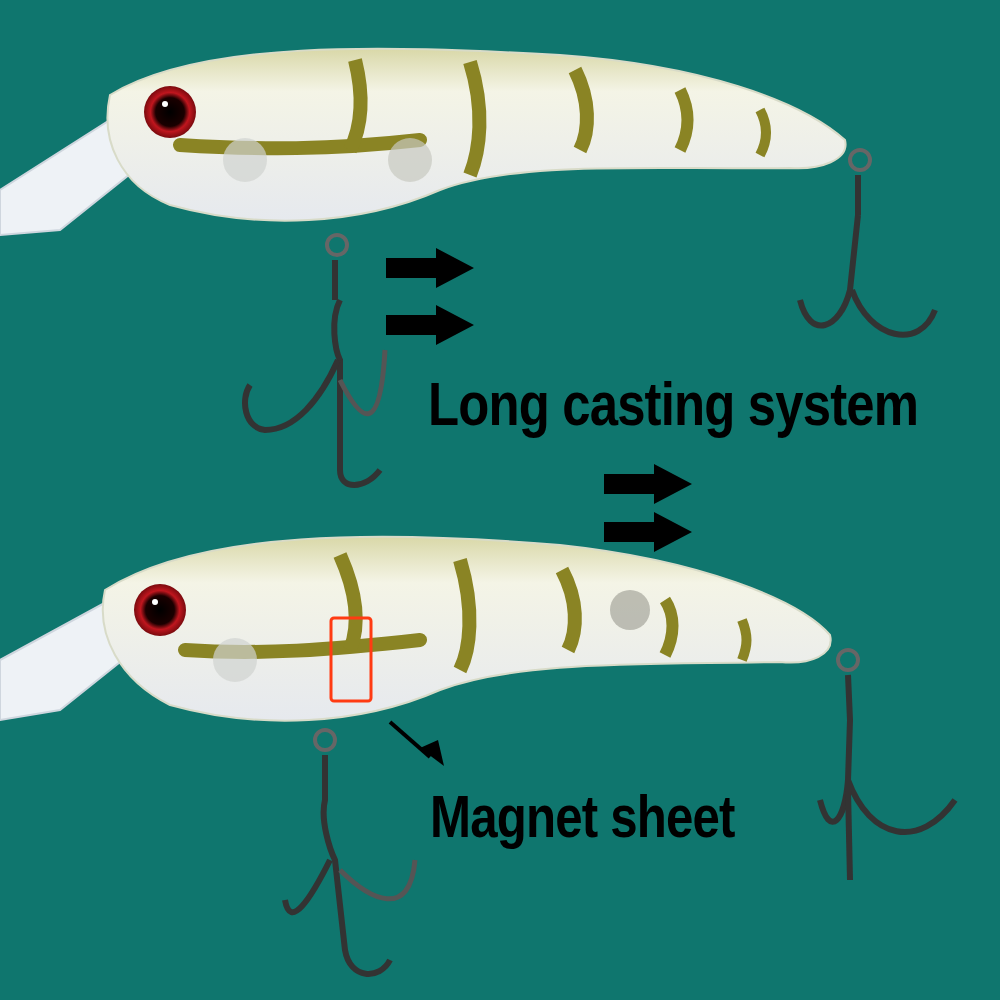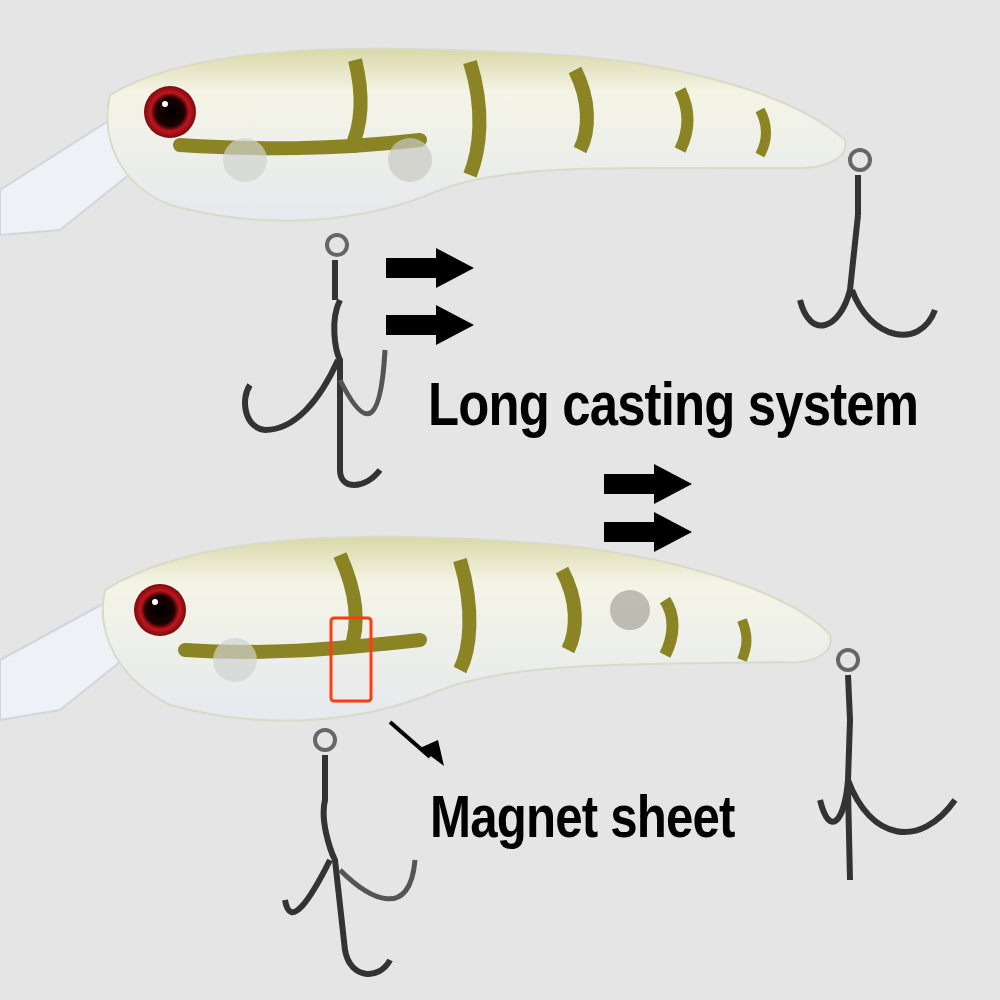--- a/index.html
+++ b/index.html
@@ -1,16 +1,16 @@
 <!DOCTYPE html>
 <html><head>
 <meta charset="utf-8">
 <style>
   html,body{margin:0;padding:0;background:#fff;}
-  .stage{position:relative;width:1000px;height:1000px;overflow:hidden;background:#e5e5e5;}
+  .stage{position:relative;width:1000px;height:1000px;overflow:hidden;background:#0f766e;}
   svg.art{position:absolute;left:0;top:0;}
   .label{position:absolute;font-family:"Liberation Sans",sans-serif;font-weight:bold;color:#000;
     letter-spacing:-1px;transform:scaleX(0.82);transform-origin:left top;white-space:nowrap;}
   .lbl-long{left:428px;top:368px;font-size:62px;}
   .lbl-mag{left:430px;top:782px;font-size:60px;}
 </style>
 </head>
 <body>
 
 <div class="stage">

